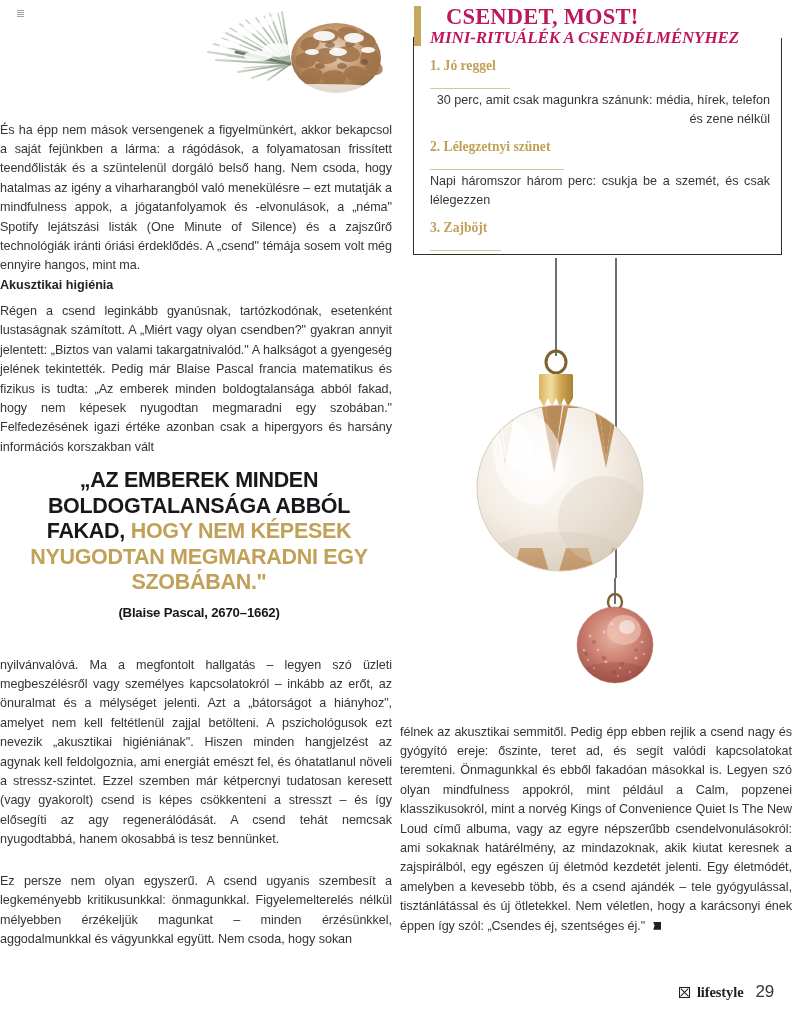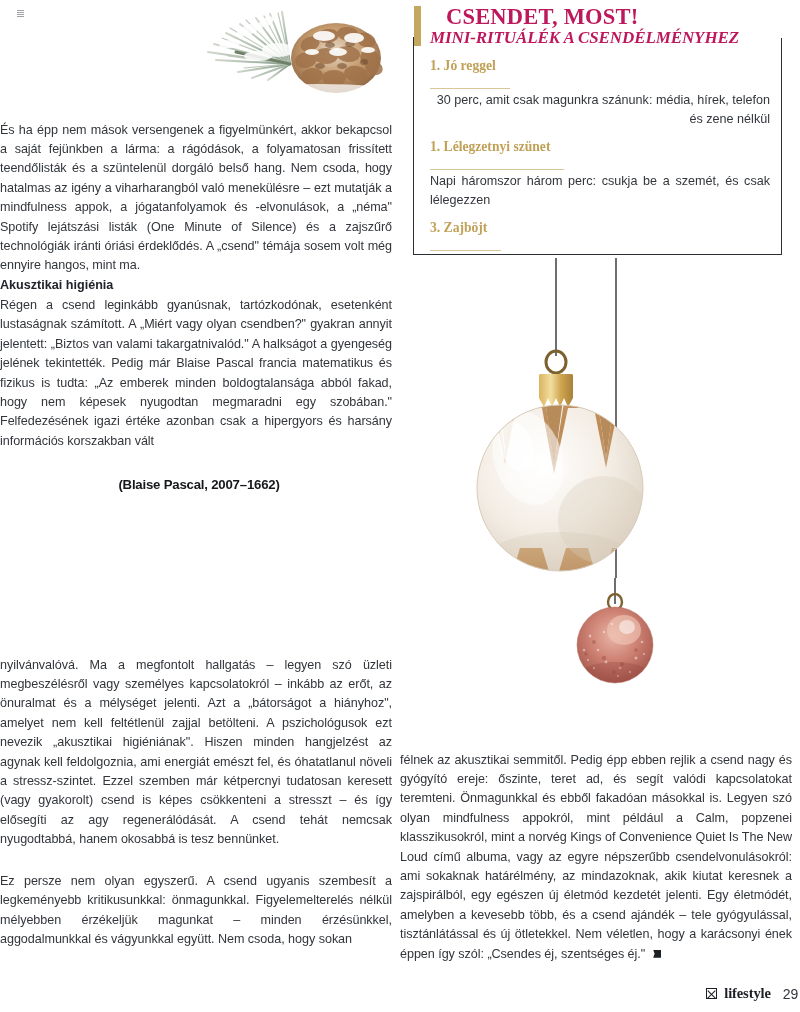--- a/index.html
+++ b/index.html
@@ -73,21 +73,21 @@
     color: #20242a;
     line-height: 18px;
   }
 
   .block-acoustic {
     position: absolute;
     left: 0px;
     top: 276px;
     width: 392px;
   }
-  .block-acoustic .body-text { margin-top: 2px; }
+  .block-acoustic .body-text { margin-top: 8px; }
 
   
   .pullquote {
     position: absolute;
     left: 20px;
     top: 468px;
     width: 358px;
     text-align: center;
   }
   .pullquote .pq-text {
@@ -228,21 +228,21 @@
     left: 8px;
     top: 258px;
     width: 384px;
     height: 470px;
   }
   .ornament-img svg { display: block; }
 
   .block-right-bottom {
     position: absolute;
     left: 0px;
-    top: 738px;
+    top: 710px;
     width: 392px;
   }
 
   .endmark {
     display: inline-block;
     width: 8px;
     height: 8px;
     background: #1c1f23;
     margin-left: 8px;
     position: relative;
@@ -253,21 +253,21 @@
   
   .footer {
     position: absolute;
     left: 0;
     bottom: 10px;
     width: 800px;
     display: flex;
     justify-content: flex-end;
     align-items: center;
     gap: 7px;
-    padding-right: 2px;
+    padding-right: 26px;
     box-sizing: border-box;
   }
   .footer-mark {
     width: 11px;
     height: 11px;
     border: 1.4px solid #1c1f23;
     position: relative;
     box-sizing: border-box;
   }
   .footer-mark::before,
@@ -284,21 +284,21 @@
   .footer-mark::before { transform: rotate(45deg); }
   .footer-mark::after  { transform: rotate(-45deg); }
   .footer-brand {
     font-family: "Liberation Serif", serif;
     font-weight: bold;
     font-size: 14.5px;
     color: #1c1f23;
     letter-spacing: -0.1px;
   }
   .footer-page {
-    font-size: 14px;
+    font-size: 17px;
     color: #32363b;
     margin-left: 5px;
     letter-spacing: -0.2px;
   }
 </style>
 </head>
 <body>
 
 <div class="page">
 
@@ -399,21 +399,25 @@
     </div>
 
     <p class="body-text lead">És ha épp nem mások versengenek a figyelmünkért, akkor bekapcsol a saját fejünkben a lárma: a rágódások, a folyamatosan frissített teendőlisták és a szüntelenül dorgáló belső hang. Nem csoda, hogy hatalmas az igény a viharharangból való menekülésre – ezt mutatják a mindfulness appok, a jógatanfolyamok és -elvonulások, a „néma" Spotify lejátszási listák (One Minute of Silence) és a zajszűrő technológiák iránti óriási érdeklődés. A „csend" témája sosem volt még ennyire hangos, mint ma.</p>
 
     <div class="block-acoustic">
       <div class="sub-head">Akusztikai higiénia</div>
       <p class="body-text">Régen a csend leginkább gyanúsnak, tartózkodónak, esetenként lustaságnak számított. A „Miért vagy olyan csendben?" gyakran annyit jelentett: „Biztos van valami takargatnivalód." A halkságot a gyengeség jelének tekintették. Pedig már Blaise Pascal francia matematikus és fizikus is tudta: „Az emberek minden boldogtalansága abból fakad, hogy nem képesek nyugodtan megmaradni egy szobában." Felfedezésének igazi értéke azonban csak a hipergyors és harsány információs korszakban vált</p>
     </div>
 
     <div class="pullquote">
-      <div class="pq-attr">(Blaise Pascal, 2007–1662)</div>
+      <div class="pq-text">
+        <span>„AZ EMBEREK MINDEN BOLDOGTALANSÁGA ABBÓL FAKAD,</span>
+        <span class="pq-gold">HOGY NEM KÉPESEK NYUGODTAN MEGMARADNI EGY SZOBÁBAN."</span>
+      </div>
+      <div class="pq-attr">(Blaise Pascal, 2670–1662)</div>
     </div>
 
     <div class="block-evident">
       <p class="body-text">nyilvánvalóvá. Ma a megfontolt hallgatás – legyen szó üzleti megbeszélésről vagy személyes kapcsolatokról – inkább az erőt, az önuralmat és a mélységet jelenti. Azt a „bátorságot a hiányhoz", amelyet nem kell feltétlenül zajjal betölteni. A pszichológusok ezt nevezik „akusztikai higiéniának". Hiszen minden hangjelzést az agynak kell feldolgoznia, ami energiát emészt fel, és óhatatlanul növeli a stressz-szintet. Ezzel szemben már kétpercnyi tudatosan keresett (vagy gyakorolt) csend is képes csökkenteni a stresszt – és így elősegíti az agy regenerálódását. A csend tehát nemcsak nyugodtabbá, hanem okosabbá is tesz bennünket.</p>
     </div>
 
     <div class="block-quiet">
       <p class="body-text">Ez persze nem olyan egyszerű. A csend ugyanis szembesít a legkeményebb kritikusunkkal: önmagunkkal. Figyelemelterelés nélkül mélyebben érzékeljük magunkat – minden érzésünkkel, aggodalmunkkal és vágyunkkal együtt. Nem csoda, hogy sokan</p>
     </div>
   </div>
@@ -430,21 +434,21 @@
           <div class="ritual-subtitle">MINI-RITUÁLÉK A CSENDÉLMÉNYHEZ</div>
         </div>
       </div>
 
       <div class="ritual-list">
         <div class="ritual-item">
           <div class="ritual-item-title">1. Jó reggel</div>
           <div class="ritual-item-body nojust">30 perc, amit csak magunkra szánunk: média, hírek, telefon és zene nélkül</div>
         </div>
         <div class="ritual-item">
-          <div class="ritual-item-title">1. Lélegzetnyi szünet</div>
+          <div class="ritual-item-title">2. Lélegzetnyi szünet</div>
           <div class="ritual-item-body">Napi háromszor három perc: csukja be a szemét, és csak lélegezzen</div>
         </div>
         <div class="ritual-item">
           <div class="ritual-item-title">3. Zajböjt</div>
         </div>
         <div class="ritual-item">
           <div class="ritual-item-title">8. Csendes séta</div>
           <div class="ritual-item-body nojust">Gyaloglás cél, fülhallgató és telefon nélkül</div>
         </div>
       </div>

